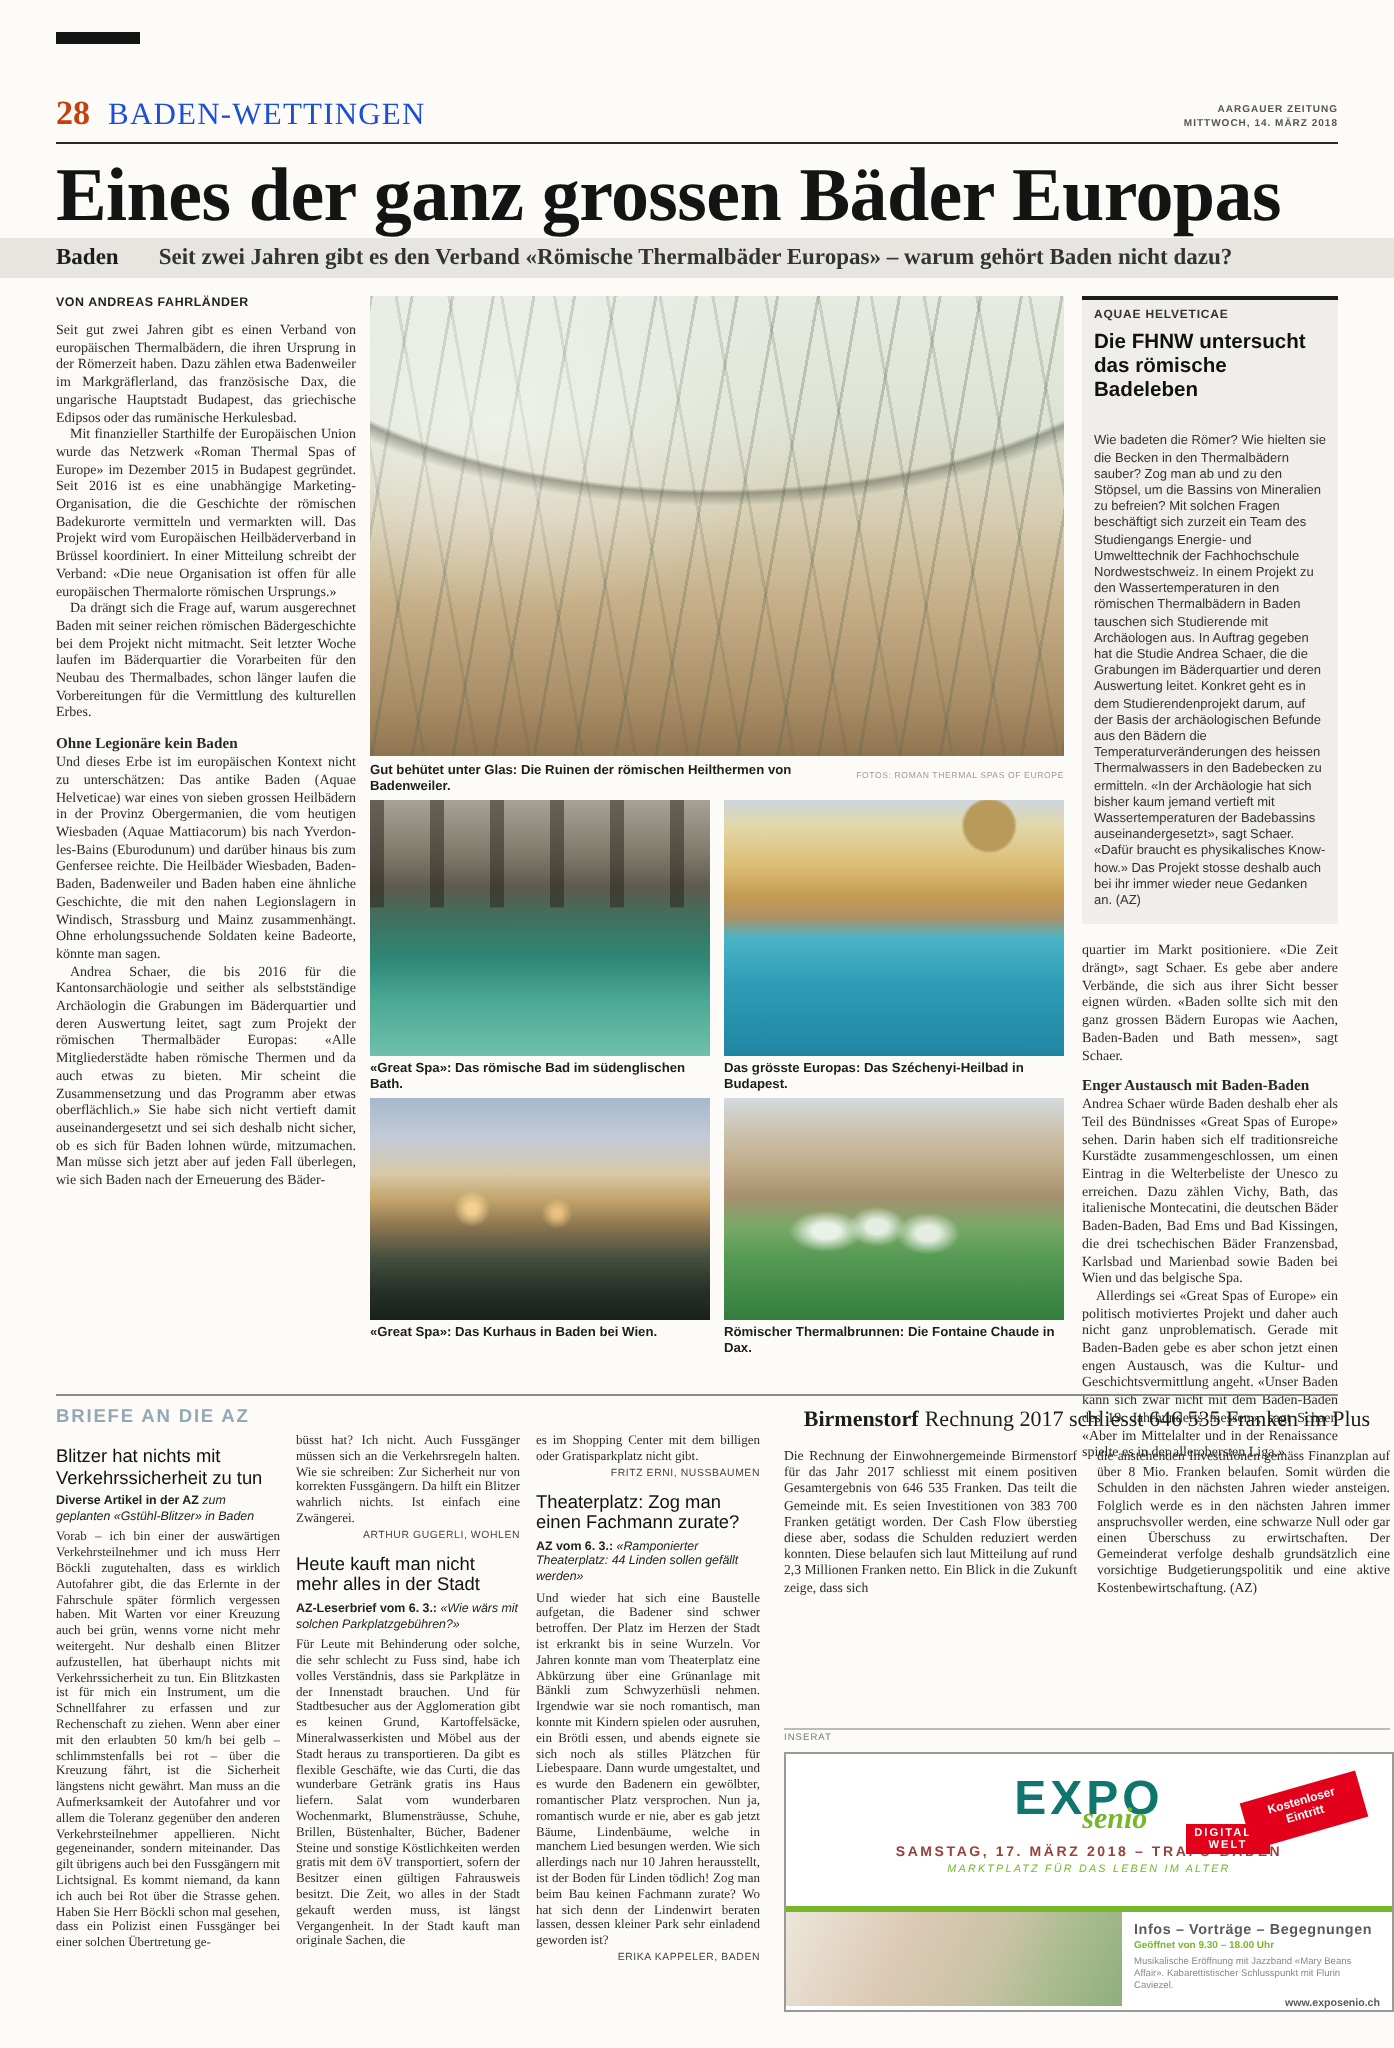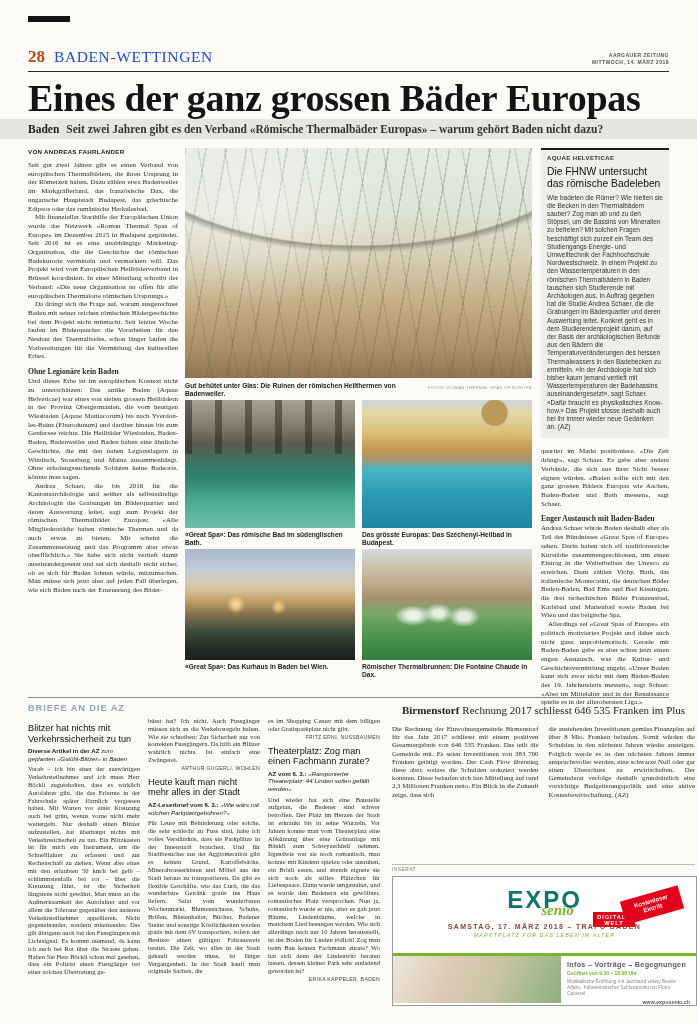--- a/index.html
+++ b/index.html
@@ -12,34 +12,34 @@
   .page-num{font-size:17px;font-weight:bold;color:#c2410c;}
   .section-title{font-size:15.5px;letter-spacing:.6px;color:#1d4ed8;}
   .paper-info{position:absolute;right:0;bottom:6px;text-align:right;
               font-family:"Liberation Sans",sans-serif;font-size:5px;line-height:6.5px;
               letter-spacing:.5px;color:#555;font-weight:bold;}
   
   .headline{position:absolute;left:28px;top:76px;width:641px;font-size:38px;font-weight:bold;
             letter-spacing:-.3px;color:#141414;white-space:nowrap;}
   .deck-band{position:absolute;left:0;top:119px;width:697px;height:20px;background:#e7e5e0;}
   .deck{margin:0 28px;font-size:11.5px;line-height:20px;color:#1d1d1d;}
-  .deck .kicker{font-weight:bold;margin-right:7px;}
+  .deck .kicker{font-weight:bold;margin-right:20px;}
   .deck .deck-text{font-weight:bold;color:#333;}
   
   .col-left{position:absolute;left:28px;top:148px;width:150px;}
   .byline{font-family:"Liberation Sans",sans-serif;font-size:6.2px;font-weight:bold;
           letter-spacing:.3px;color:#222;padding-bottom:6px;}
   .art p{margin:0;font-size:7px;line-height:8.7px;text-align:justify;}
   .art p.indent{text-indent:7px;}
   .art .subhead{font-size:7.6px;font-weight:bold;margin:6px 0 1px;}
   .col-right{position:absolute;left:541px;top:148px;width:128px;}
   .infobox{background:#f0eeea;border-top:2px solid #1c1c1c;padding:5px 6px 7px;
            font-family:"Liberation Sans",sans-serif;}
   .infobox-label{font-size:6px;font-weight:bold;letter-spacing:.4px;color:#333;margin-bottom:5px;}
-  .infobox-title{font-size:10.3px;line-height:11.8px;font-weight:normal;color:#111;margin-bottom:4px;}
+  .infobox-title{font-size:10.3px;line-height:11.8px;font-weight:bold;color:#111;margin-bottom:16px;}
   .infobox-body{font-size:6.5px;line-height:8.2px;color:#333;text-align:left;}
   .col-right-cont{margin-top:9px;}
   
   .ph{position:absolute;overflow:hidden;background:#ccc;}
   .ph-art{width:100%;height:100%;}
   .ph-main{left:185px;top:148px;width:347px;height:230px;}
   .ph-main .ph-art{background:
      radial-gradient(ellipse 120% 90% at 50% -12%, rgba(0,0,0,0) 60%, rgba(70,75,58,.45) 61%, rgba(0,0,0,0) 64%),
      radial-gradient(ellipse at 18% 28%, rgba(255,255,255,.5) 0%, rgba(255,255,255,0) 40%),
      repeating-linear-gradient(100deg, rgba(90,100,80,.28) 0 1.5px, rgba(0,0,0,0) 1.5px 20px),

